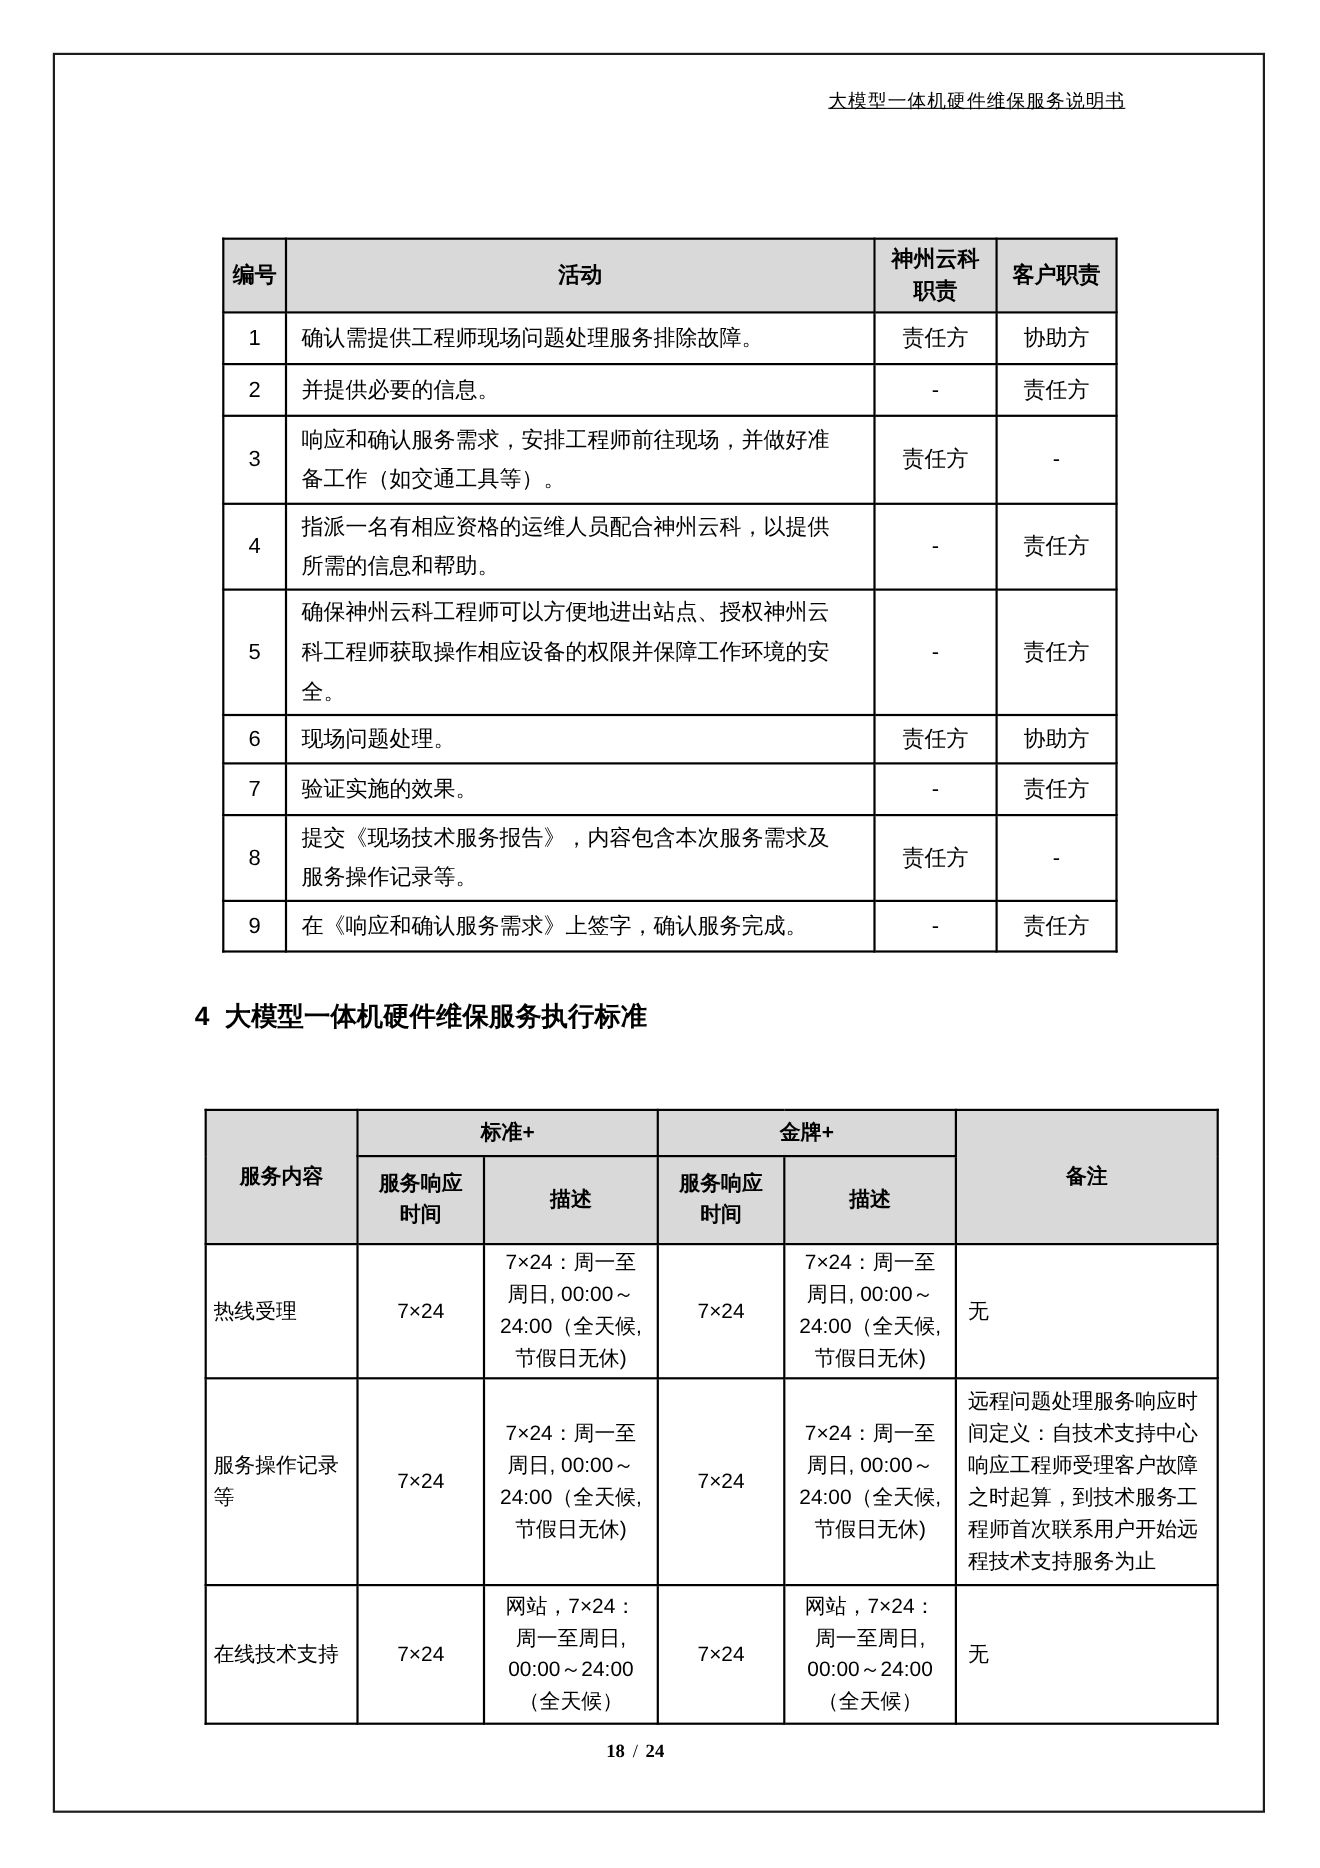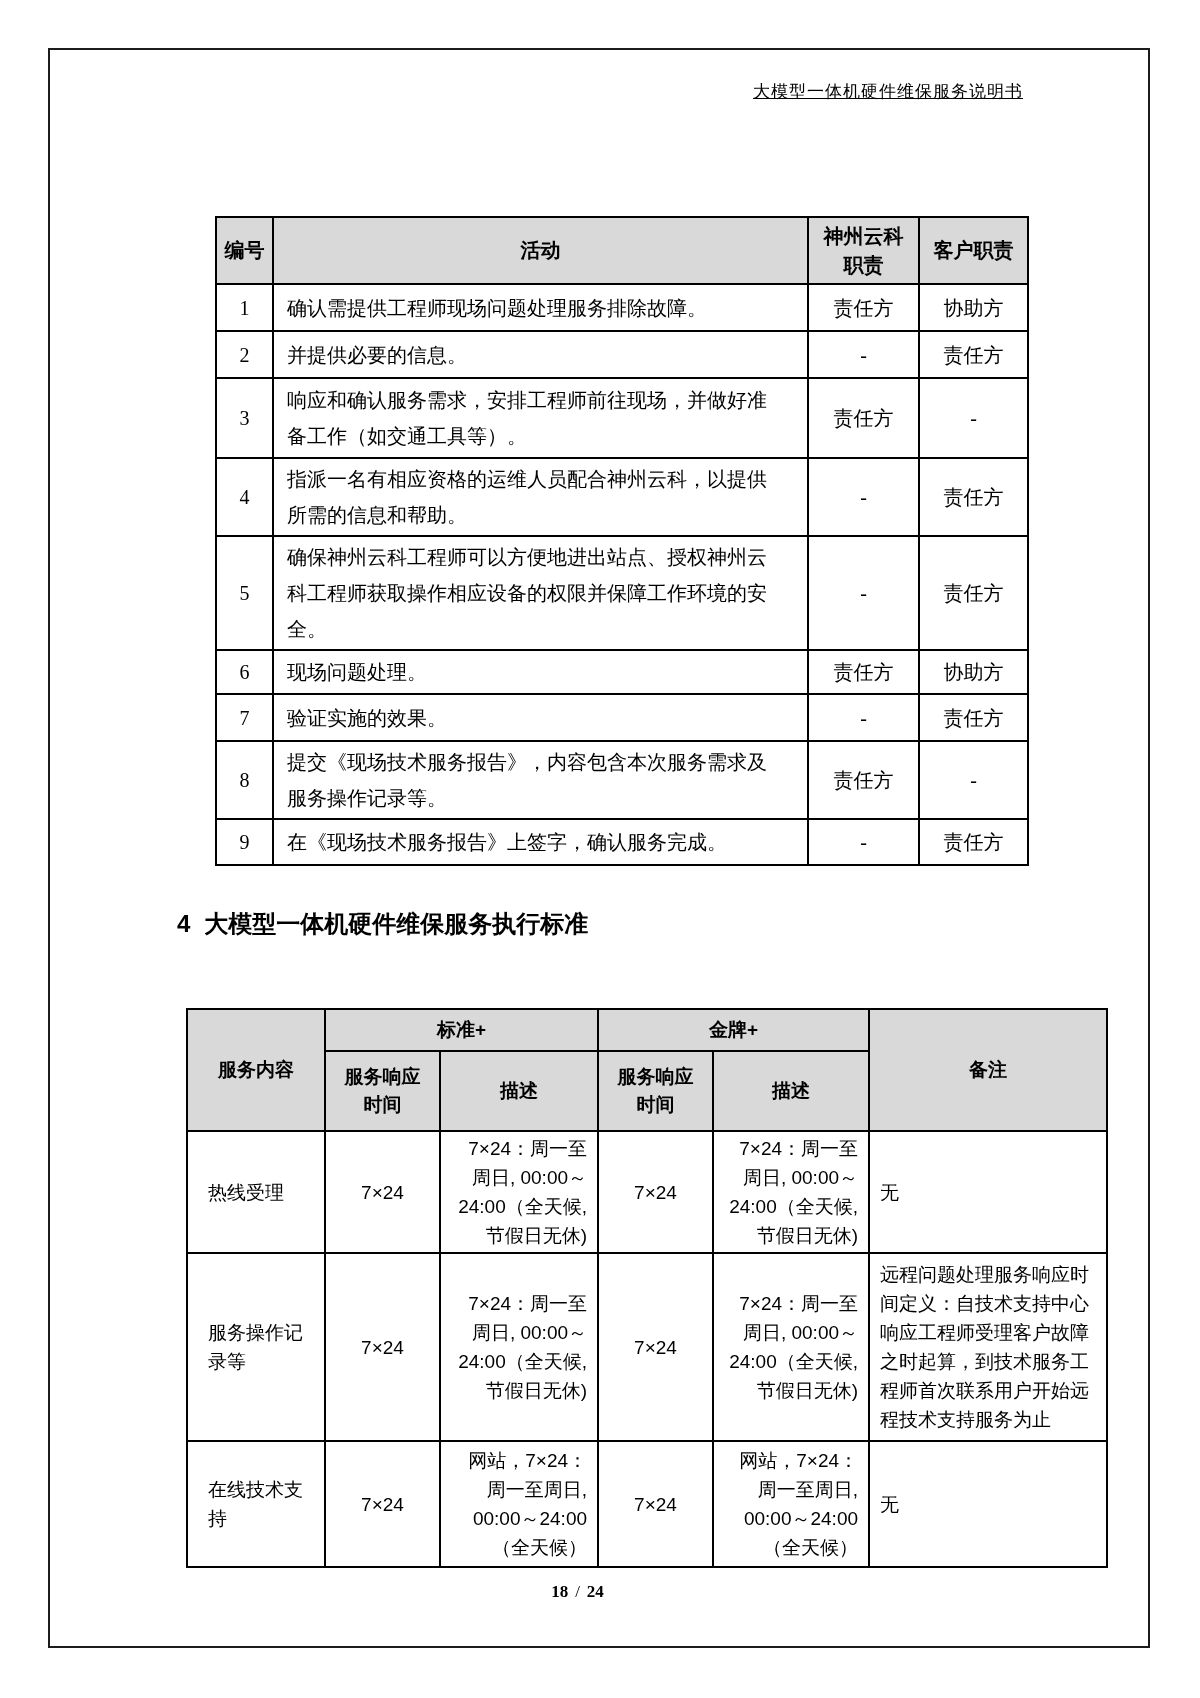--- a/index.html
+++ b/index.html
@@ -9,37 +9,37 @@
         border:2px solid #1c1c1c;box-sizing:border-box;}
   .doc-header{position:absolute;top:80px;left:520px;width:503px;text-align:right;
         font-family:"Liberation Serif","DejaVu Serif",serif;font-size:17px;letter-spacing:1px;text-decoration:underline;}
   .intro{position:absolute;left:207px;top:152px;font-size:20px;}
   table{border-collapse:collapse;table-layout:fixed;}
   td,th{vertical-align:middle;overflow:hidden;}
   .prel{white-space:pre-line;}
   .c{text-align:center;}
 
   
-  .t1{position:absolute;left:215px;top:216px;width:812px;font-family:Liberation Serif, serif;}
+  .t1{position:absolute;left:202px;top:216px;width:812px;}
   .t1 th,.t1 td{border:2px solid #000;}
   .t1 th{background:#d9d9d9;font-size:20px;font-weight:bold;line-height:29px;padding:0 4px;}
   .t1 td{font-size:20px;line-height:36px;}
   .t1 td.act{text-align:left;padding:2px 13px;}
 
   
   .sec-heading{position:absolute;left:177px;top:908px;font-size:24px;font-weight:bold;
         display:flex;gap:14px;align-items:baseline;}
 
   
   .t2{position:absolute;left:186px;top:1008px;width:920px;}
   .t2 th,.t2 td{border:2px solid #000;font-size:19px;}
   .t2 th{background:#d9d9d9;font-weight:bold;line-height:28px;padding:0 4px;}
   .t2 td{line-height:29px;}
-  .t2 td.svc{text-align:left;padding:0 20px;}
-  .t2 td.desc{text-align:right;padding:2px 10px;}
+  .t2 td.svc{text-align:left;padding:0 6px;}
+  .t2 td.desc{text-align:center;padding:2px 10px;}
   .t2 td.rmk{text-align:left;padding:2px 10px;}
 
   .footer{position:absolute;left:48px;top:1582px;width:1059px;text-align:center;
         font-family:"Liberation Serif","DejaVu Serif",serif;font-size:17px;font-weight:bold;}
   .footer .sep{font-weight:normal;padding:0 7px;}
 </style>
 </head>
 <body>
 
 <div class="page">
@@ -113,21 +113,21 @@
       </tr>
       <tr style="height:76px">
         <td class="c">8</td>
         <td class="act prel">提交《现场技术服务报告》，内容包含本次服务需求及
 服务操作记录等。</td>
         <td class="c">责任方</td>
         <td class="c">-</td>
       </tr>
       <tr style="height:46px">
         <td class="c">9</td>
-        <td class="act prel">在《现场技术服务报告》上签字，确认服务完成。</td>
+        <td class="act prel">在《响应和确认服务需求》上签字，确认服务完成。</td>
         <td class="c">-</td>
         <td class="c">责任方</td>
       </tr>
     </tbody>
   </table>
 
   <div class="sec-heading">
     <span>4</span>
     <span>大模型一体机硬件维保服务执行标准</span>
   </div>

